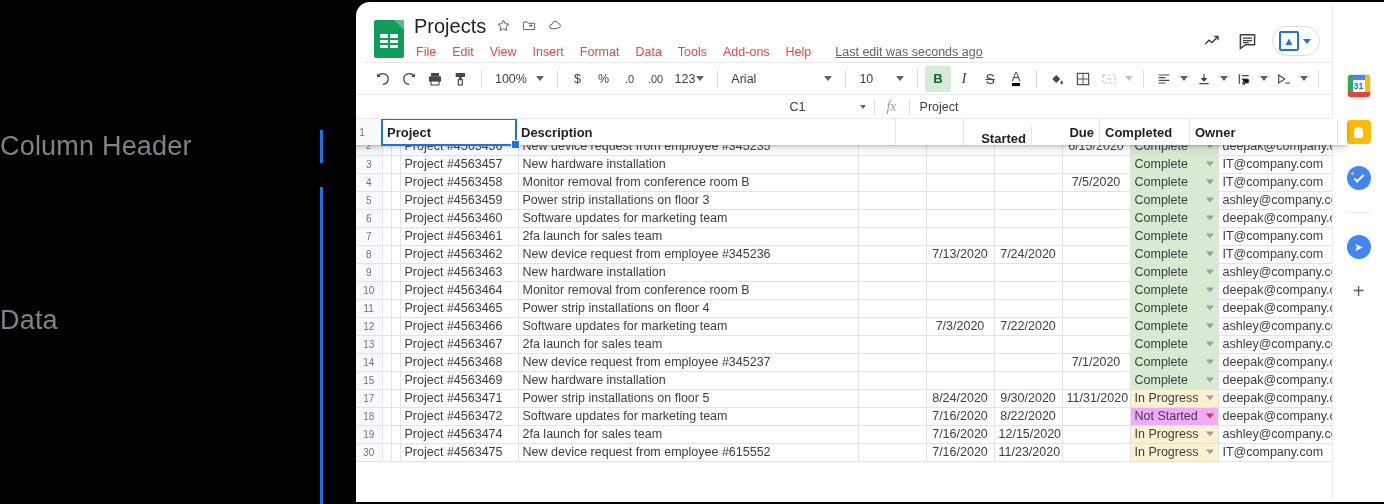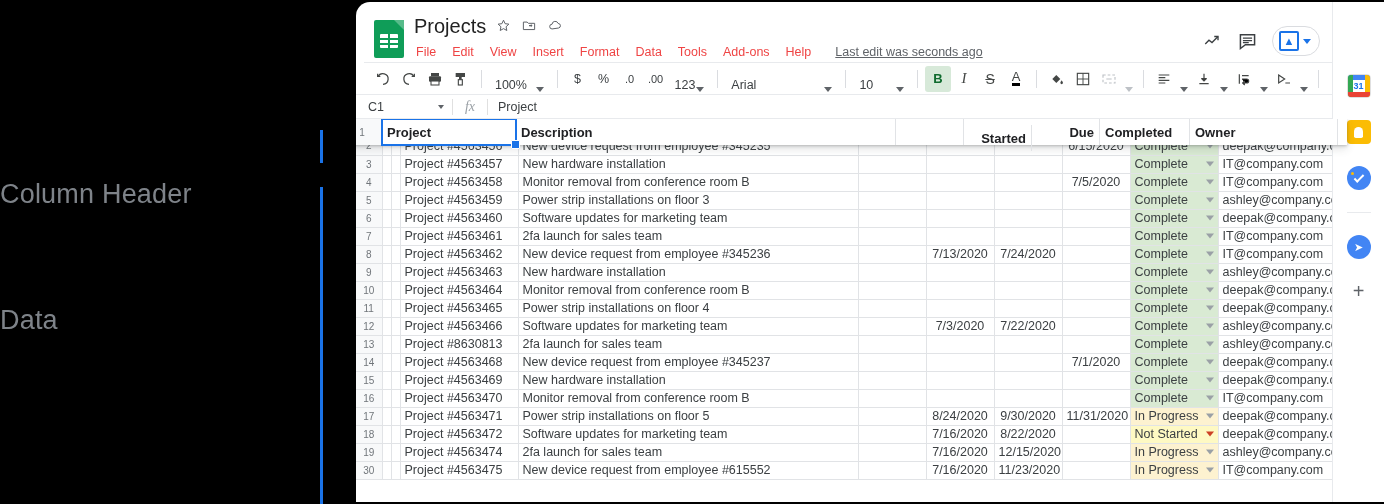--- a/index.html
+++ b/index.html
@@ -13,21 +13,21 @@
 
   
   .annot {
     position: absolute;
     color: #7e8389;
     font-size: 27px;
     font-family: "Liberation Sans", sans-serif;
     letter-spacing: .2px;
     white-space: nowrap;
   }
-  .annot-col { left: 0px; top: 131px; margin-top: 48px; }
+  .annot-col { left: 0px; top: 131px; }
   .annot-data { left: 0px; top: 305px; }
   .rule {
     position: absolute;
     width: 3px;
     background: #1a73e8;
     left: 320px;
   }
   .rule-col  { top: 130px; height: 33px; }
   .rule-data { top: 187px; height: 317px; }
 
@@ -136,34 +136,34 @@
     display: flex; align-items: center; gap: 0px;
     border-top: 1px solid #e8eaed;
     padding-left: 6px;
   }
   .tb { display:flex; align-items:center; justify-content:center;
         height: 26px; min-width: 26px; padding: 0 4px;
         color:#444746; font-size:13px; cursor:pointer; border-radius:3px; }
   .tb.bold-on { background:#d7e9d9; color:#0f6b2e; font-weight:bold; }
   .tbsep { width:1px; height:18px; background:#dadce0; margin: 0 7px; }
   .tbtext { font-size: 12.5px; color:#3c4043; }
-  .sel { display:flex; align-items:flex-end; gap:1px; height:26px; padding:0 6px; cursor:pointer; }
+  .sel { display:flex; align-items:center; gap:1px; height:26px; padding:0 6px; cursor:pointer; }
   .sel .lbl { font-size:12.5px; color:#3c4043; }
   .sel .cr { width:0;height:0;border-left:4px solid transparent;border-right:4px solid transparent;border-top:5px solid #5f6368; }
   .sel.font { width: 116px; justify-content: space-between; }
   .sel.fsize { width: 58px; justify-content: space-between; }
   .sel.zoom { width: 62px; justify-content: space-between; }
   .tb.disabled { color: #bdc1c6; }
   .collapse { margin-left:auto; color:#444746; cursor:pointer; padding-right: 4px; }
 
   
   .fbar {
     height: 25px; display:flex; align-items:center;
     border-top:1px solid #e8eaed; border-bottom:1px solid #e8eaed;
-    margin: 0; background:#fff;
+    margin: 0; background:#fff;justify-content:center;
   }
   .namebox {
     width: 96px; display:flex; align-items:center; justify-content:space-between;
     padding: 0 8px 0 12px; font-size:12.5px; color:#3c4043; cursor:pointer;
   }
   .namebox .cr { width:0;height:0;border-left:3.5px solid transparent;border-right:3.5px solid transparent;border-top:4.5px solid #5f6368; }
   .fxsep { width:1px; height:16px; background:#e0e0e0; }
   .fx { width: 34px; text-align:center; font-style:italic; color:#9aa0a6; font-size:14px; font-family:"Liberation Serif", serif;}
   .fvalue { font-size:12.5px; color:#3c4043; padding-left:10px; }
 
@@ -186,21 +186,21 @@
   td.c-a { width:8px; }
   td.c-b { width:8px; }
   td.proj { width:118px; }
   td.desc { width:340px; }
   td.date { width:68px; text-align:center; }
   td.status { width:88px; position:relative; padding-right:16px;margin-left:16px; }
   td.owner { width:148px; }
   td.tail { width:auto; }
   .chip-complete { background:#d9ead3; }
   .chip-progress { background:#fdf2d0; }
-  .chip-notstarted { background:#fef9c3; }
+  .chip-notstarted { background:#f0abfc; }
   .dd {
     position:absolute; right:4px; top:50%; transform:translateY(-50%);
     width:0;height:0;border-left:4px solid transparent;border-right:4px solid transparent;
     border-top:5px solid #9aa0a6;
   }
   .dd.red { border-top-color:#cc4125; }
 
   
   .row1 {
     position:absolute; left:-14px; top:0px;
@@ -654,21 +654,21 @@
                 <td class="date">7/22/2020</td>
                 <td class="date"></td>
                 <td class="status chip-complete">Complete<span class="dd"></span></td>
                 <td class="owner">ashley@company.com</td>
                 <td class="tail"></td>
               </tr>
               <tr>
                 <td class="rown">13</td>
                 <td class="c-a"></td>
                 <td class="c-b"></td>
-                <td class="proj">Project #8630813</td>
+                <td class="proj">Project #4563467</td>
                 <td class="desc">2fa launch for sales team</td>
                 <td class="date"></td>
                 <td class="date"></td>
                 <td class="date"></td>
                 <td class="date"></td>
                 <td class="status chip-complete">Complete<span class="dd"></span></td>
                 <td class="owner">ashley@company.com</td>
                 <td class="tail"></td>
               </tr>
               <tr>
@@ -690,34 +690,20 @@
                 <td class="c-a"></td>
                 <td class="c-b"></td>
                 <td class="proj">Project #4563469</td>
                 <td class="desc">New hardware installation</td>
                 <td class="date"></td>
                 <td class="date"></td>
                 <td class="date"></td>
                 <td class="date"></td>
                 <td class="status chip-complete">Complete<span class="dd"></span></td>
                 <td class="owner">deepak@company.com</td>
-                <td class="tail"></td>
-              </tr>
-              <tr>
-                <td class="rown">16</td>
-                <td class="c-a"></td>
-                <td class="c-b"></td>
-                <td class="proj">Project #4563470</td>
-                <td class="desc">Monitor removal from conference room B</td>
-                <td class="date"></td>
-                <td class="date"></td>
-                <td class="date"></td>
-                <td class="date"></td>
-                <td class="status chip-complete">Complete<span class="dd"></span></td>
-                <td class="owner">IT@company.com</td>
                 <td class="tail"></td>
               </tr>
               <tr>
                 <td class="rown">17</td>
                 <td class="c-a"></td>
                 <td class="c-b"></td>
                 <td class="proj">Project #4563471</td>
                 <td class="desc">Power strip installations on floor 5</td>
                 <td class="date"></td>
                 <td class="date">8/24/2020</td>

